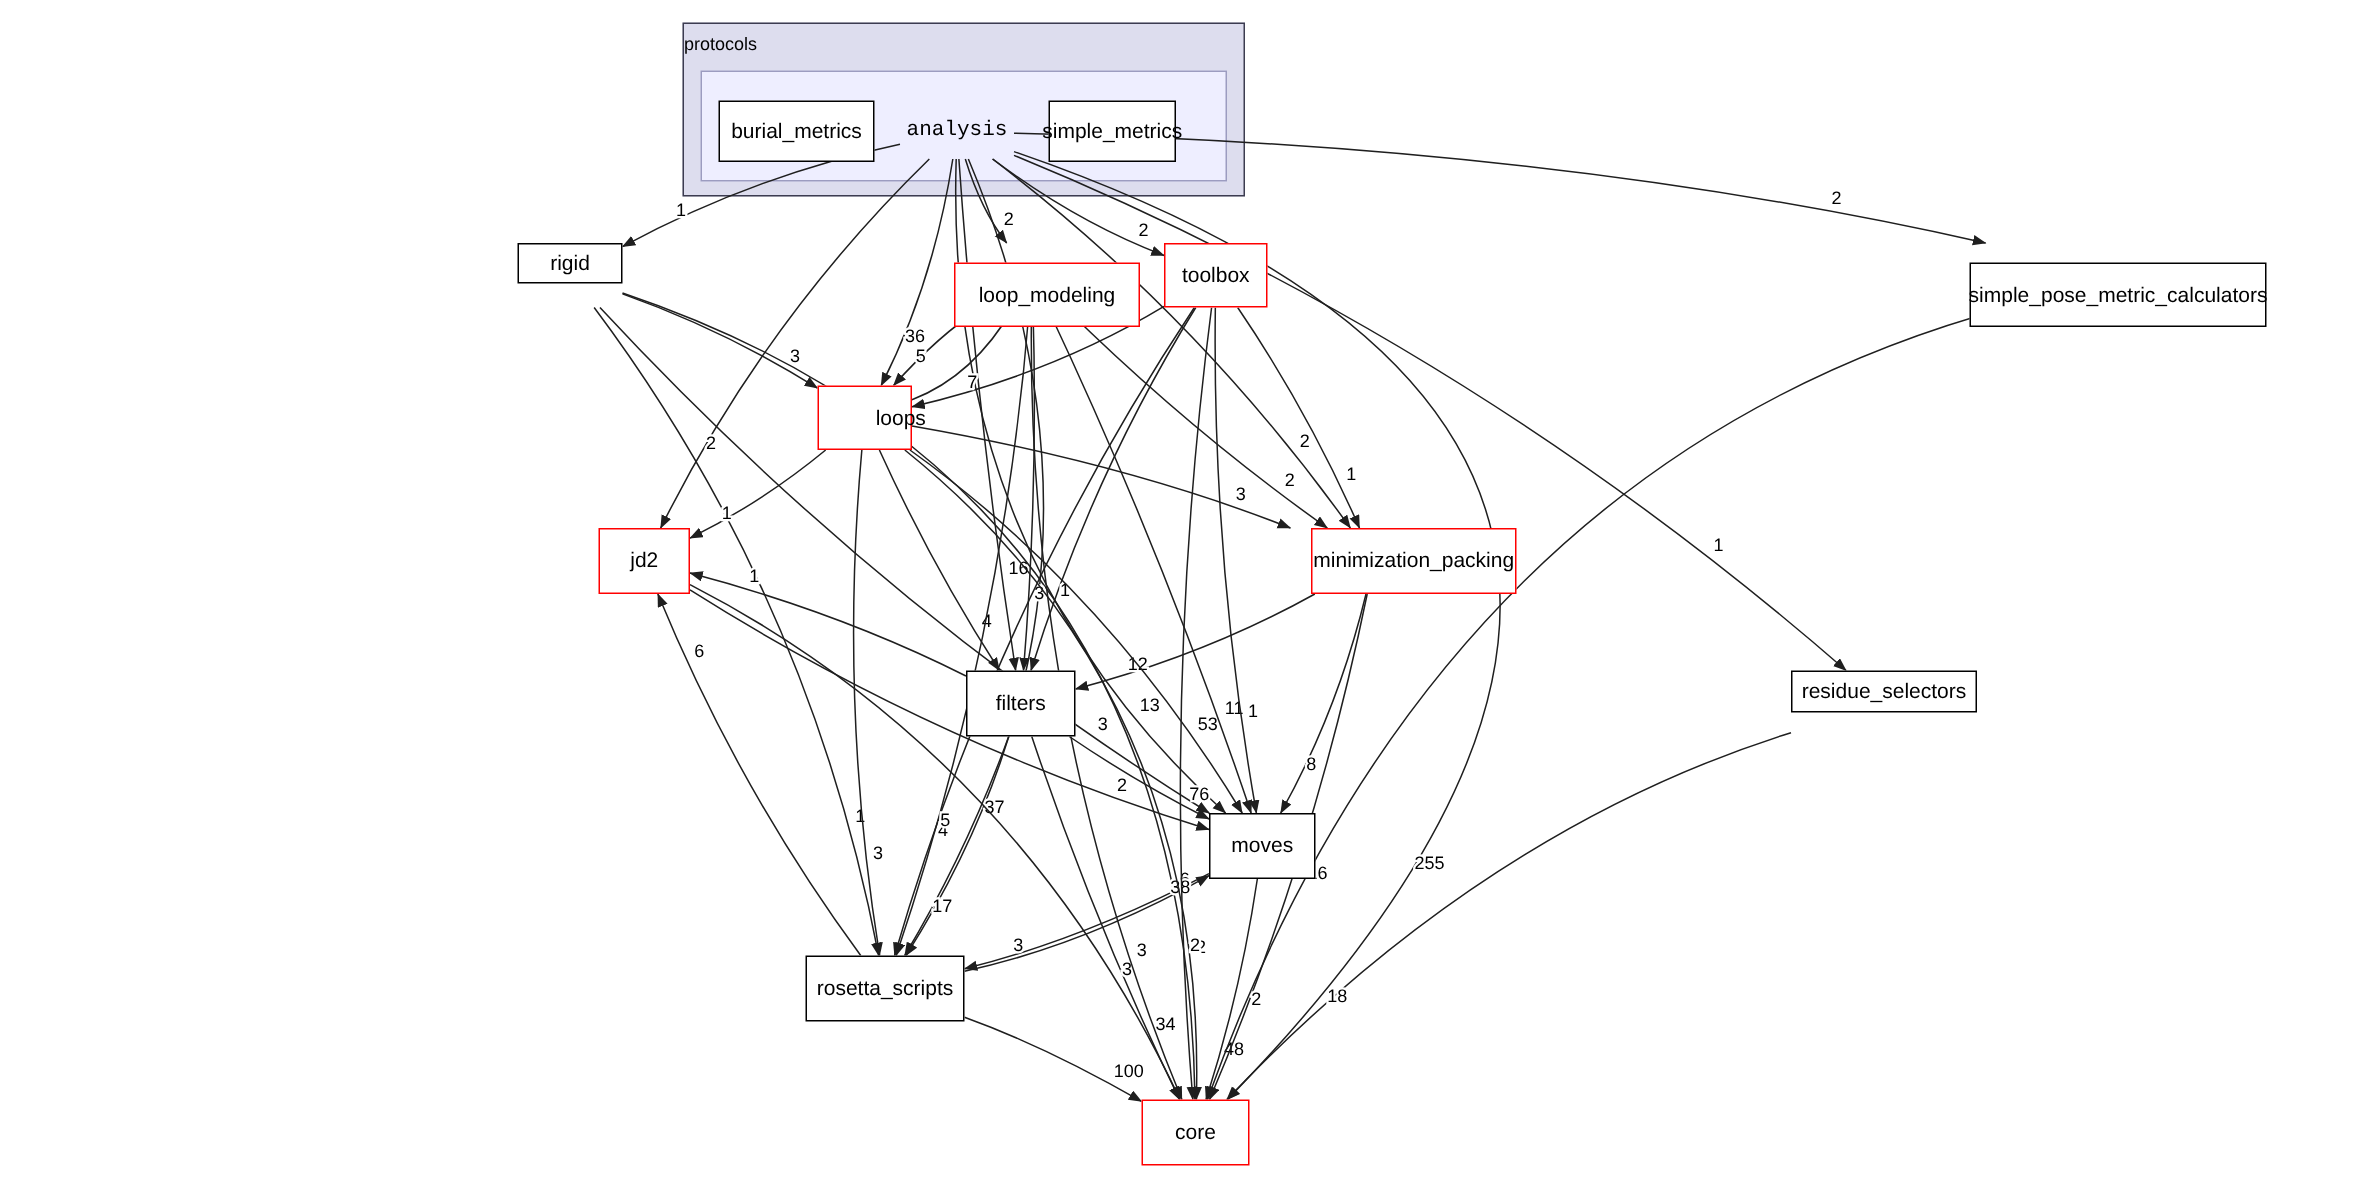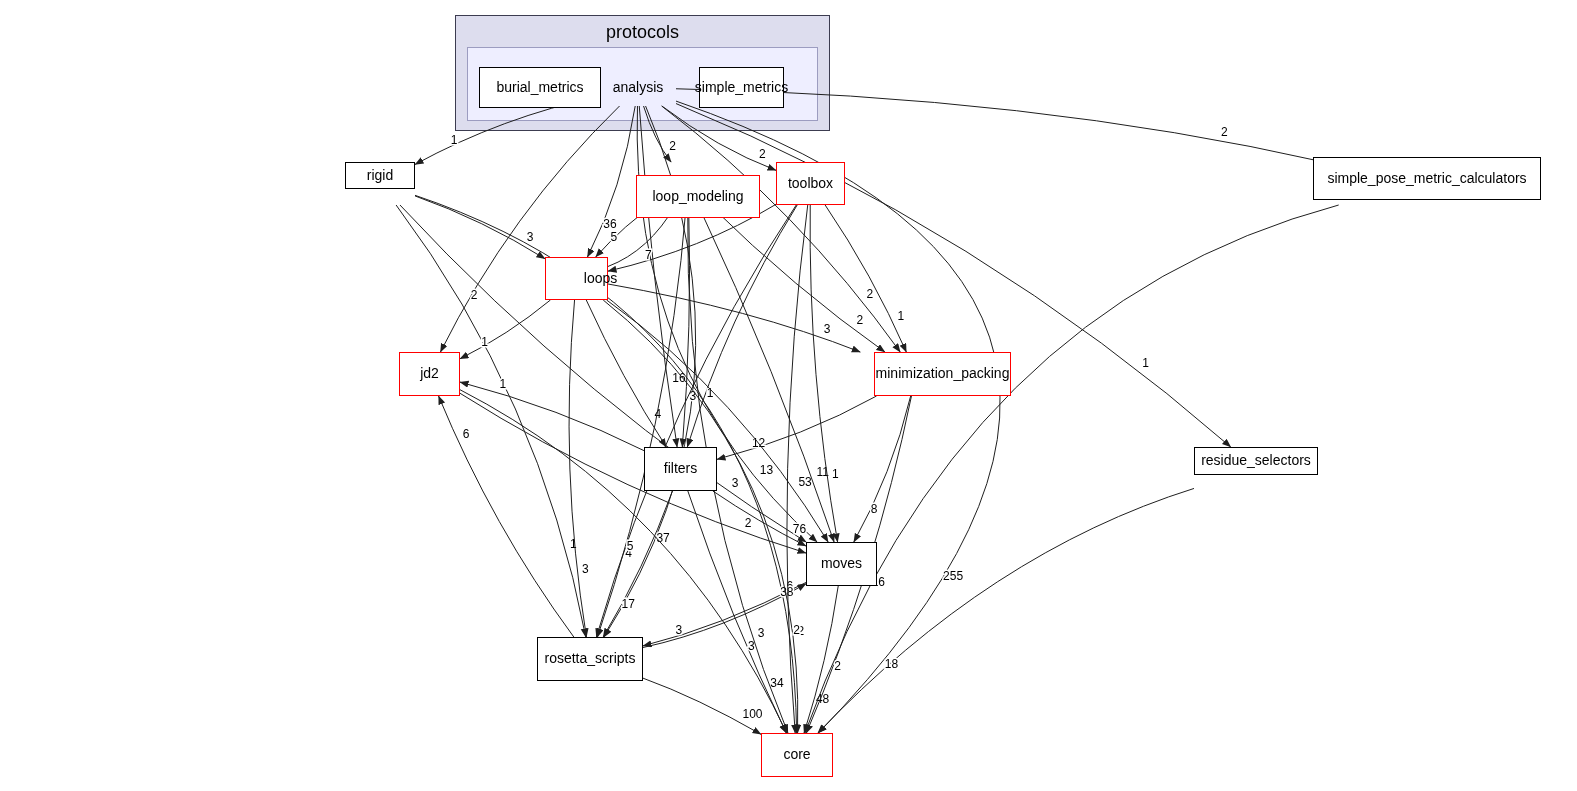--- a/index.html
+++ b/index.html
@@ -1,25 +1,25 @@
 <!DOCTYPE html>
 <html><head>
 <meta charset="utf-8">
 <style>
   html,body{margin:0;padding:0;background:#ffffff;}
   body{font-family:"Liberation Sans", sans-serif;}
   .graph{position:relative;width:1577px;height:791px;background:#ffffff;overflow:hidden;}
   .cluster{position:absolute;left:455px;top:15px;width:375px;height:116px;background:#ddddee;border:1px solid #3c3c50;z-index:1;box-sizing:border-box;}
-  .cluster-title{text-align:center;font-size:18px;color:#000;padding-top:6px;}
+  .cluster-title{text-align:left;font-size:12px;color:#000;padding-top:6px;}
   .cluster-inner{position:absolute;left:11px;top:31px;right:11px;bottom:9px;background:#eeeeff;border:1px solid #9c9cc0;box-sizing:border-box;}
   svg.edges{position:absolute;left:0;top:0;z-index:2;}
   #nodes .node{position:absolute;display:flex;align-items:center;justify-content:center;
     font-size:14px;color:#000;background:#ffffff;border:1px solid #000;z-index:3;
     box-sizing:border-box;cursor:pointer;text-align:center;line-height:1.1;}
-  #nodes .node.plain{background:transparent;border:none;cursor:default;}
+  #nodes .node.plain{background:transparent;border:none;cursor:default;font-family:Liberation Mono, monospace;}
   .edge-label{font-size:12px;fill:#000;paint-order:stroke;stroke:#ffffff;stroke-width:3px;}
 </style>
 </head>
 <body>
 
 <div class="graph">
   <div class="cluster">
     <div class="cluster-title">protocols</div>
     <div class="cluster-inner"></div>
   </div>
@@ -130,27 +130,27 @@
         <path d="M911.4749199686762,396 Q875.5904909182381,570.4626467697384 806.3693269678787,733" fill="none" stroke="#1f1f1f" stroke-width="1" marker-end="url(#arrow)"></path>
         <text x="834.2088357792506" y="670.1001733264268" class="edge-label">2</text>
         <path d="M1194,488.44531405757647 Q989.481551450442,552.5892731320031 817.9207989983225,733" fill="none" stroke="#1f1f1f" stroke-width="1" marker-end="url(#arrow)"></path>
         <text x="884.7504992346426" y="667.8191816040328" class="edge-label">18</text>
         <path d="M1338.6773186645607,205 Q958.8370814175324,307.3088295730471 804.9528389800278,733" fill="none" stroke="#1f1f1f" stroke-width="1" marker-end="url(#arrow)"></path>
         <text x="871.672140489358" y="586.2287664899635" class="edge-label">16</text>
       </g>
   </svg>
 
   <div id="nodes">
-      <div class="node" style="left: 479px; top: 67px; width: 122px; height: 41px; border-color: rgb(0, 0, 0);">burial_metrics</div>
+      <div class="node" style="left: 479px; top: 67px; width: 104px; height: 41px; border-color: rgb(0, 0, 0);">burial_metrics</div>
       <div class="node plain" style="left: 600px; top: 70px; width: 76px; height: 36px;">analysis</div>
       <div class="node" style="left: 699px; top: 67px; width: 85px; height: 41px; border-color: rgb(0, 0, 0);">simple_metrics</div>
       <div class="node" style="left: 345px; top: 162px; width: 70px; height: 27px; border-color: rgb(0, 0, 0);">rigid</div>
       <div class="node" style="left: 636px; top: 175px; width: 124px; height: 43px; border-color: rgb(255, 0, 0);">loop_modeling</div>
       <div class="node" style="left: 776px; top: 162px; width: 69px; height: 43px; border-color: rgb(255, 0, 0);">toolbox</div>
-      <div class="node" style="left: 1313px; top: 157px; width: 228px; height: 43px; border-color: rgb(0, 0, 0);">simple_pose_metric_calculators</div>
+      <div class="node" style="left: 1313px; top: 175px; width: 198px; height: 43px; border-color: rgb(0, 0, 0);">simple_pose_metric_calculators</div>
       <div class="node" style="left: 545px; top: 257px; width: 63px; height: 43px; border-color: rgb(255, 0, 0); padding-left: 48px;">loops</div>
       <div class="node" style="left: 399px; top: 352px; width: 61px; height: 44px; border-color: rgb(255, 0, 0);">jd2</div>
       <div class="node" style="left: 842px; top: 352px; width: 137px; height: 44px; border-color: rgb(255, 0, 0); margin-left: 32px;">minimization_packing</div>
       <div class="node" style="left: 644px; top: 447px; width: 73px; height: 44px; border-color: rgb(0, 0, 0);">filters</div>
       <div class="node" style="left: 1194px; top: 447px; width: 124px; height: 28px; border-color: rgb(0, 0, 0);">residue_selectors</div>
       <div class="node" style="left: 806px; top: 542px; width: 71px; height: 44px; border-color: rgb(0, 0, 0);">moves</div>
       <div class="node" style="left: 537px; top: 637px; width: 106px; height: 44px; border-color: rgb(0, 0, 0);">rosetta_scripts</div>
       <div class="node" style="left: 761px; top: 733px; width: 72px; height: 44px; border-color: rgb(255, 0, 0);">core</div>
     </div>
 </div>

